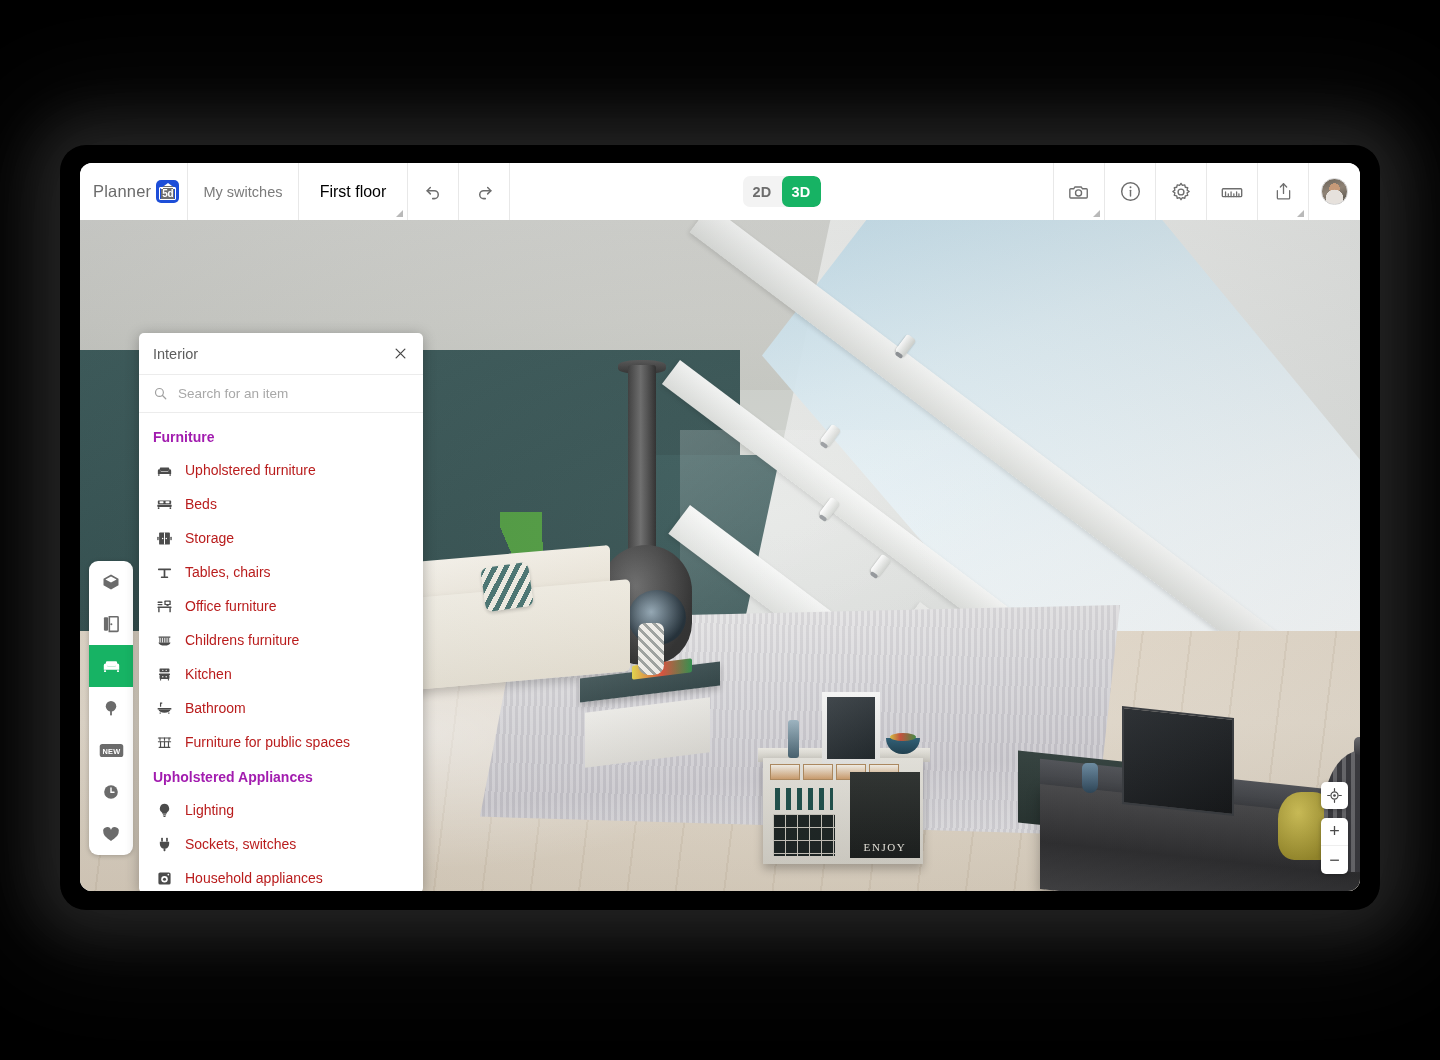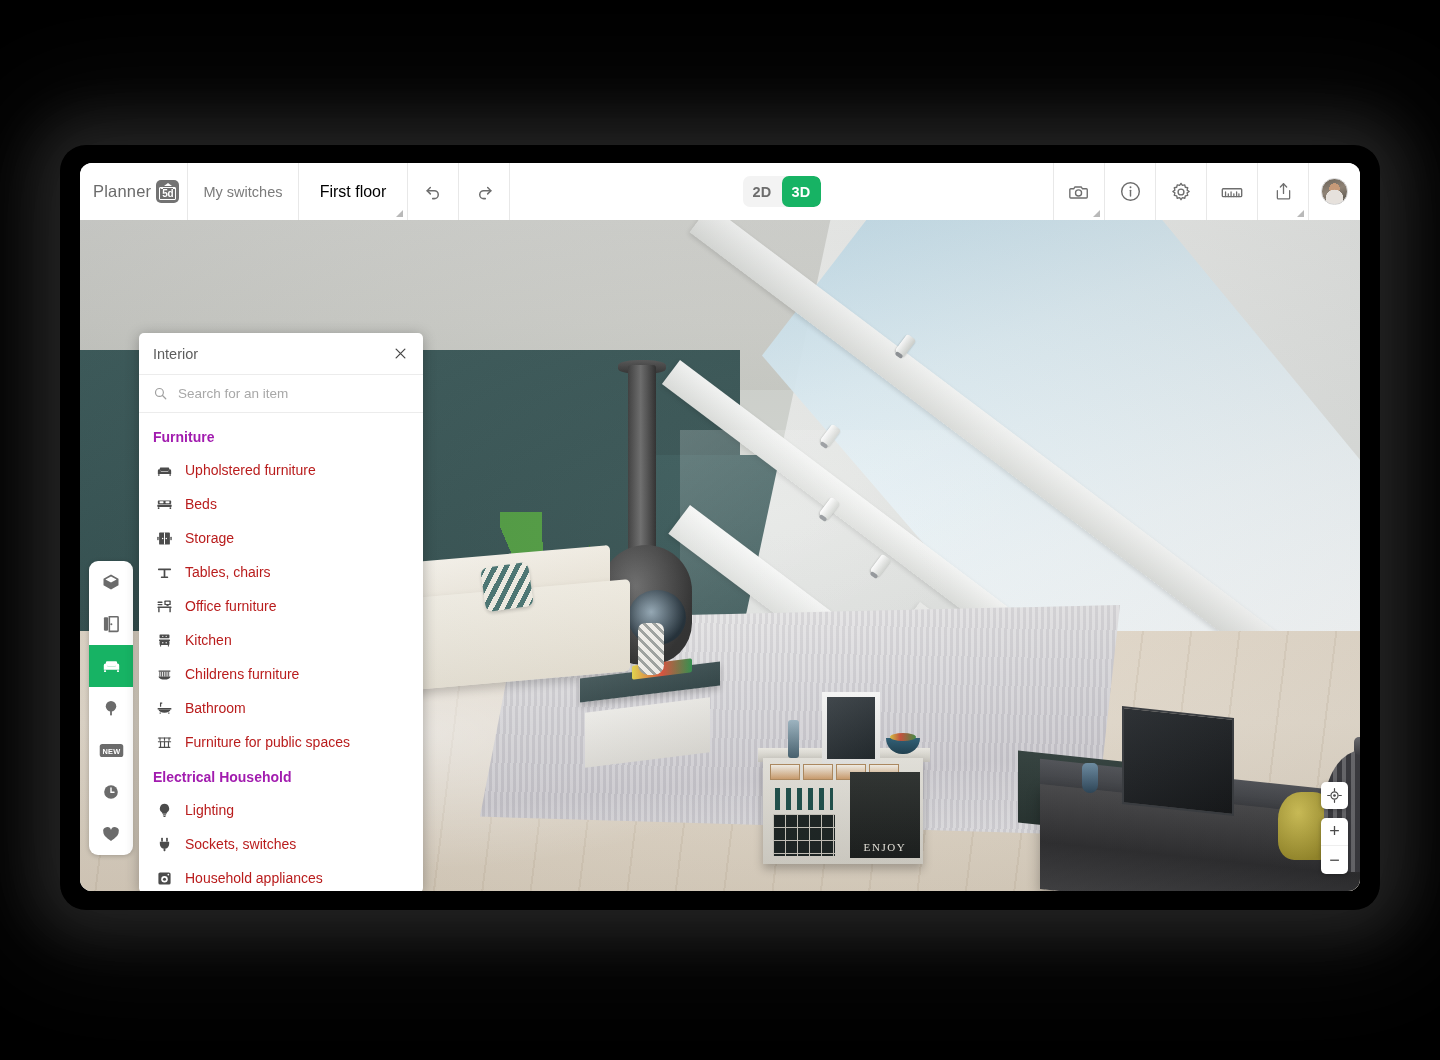--- a/index.html
+++ b/index.html
@@ -53,21 +53,21 @@
     position: absolute; right: 4px; bottom: 3px;
     width: 0; height: 0;
     border-left: 7px solid transparent;
     border-bottom: 7px solid #b9b9b9;
   }
 
   .logo-cell { width: 108px; padding-left: 13px; justify-content: flex-start; }
   .logo-text { font-size: 16.5px; color: #6b6b6b; letter-spacing: .2px; }
   .logo-badge {
     width: 23px; height: 23px; margin-left: 5px;
-    background: #737373; border-radius: 5px;
+    background: #1d4ed8; border-radius: 5px;
     position: relative;
     display: flex; align-items: flex-end; justify-content: center;
   }
   .logo-badge .roof {
     position: absolute; top: 2.5px; left: 50%; transform: translateX(-50%);
     width: 0; height: 0;
     border-left: 8px solid transparent;
     border-right: 8px solid transparent;
     border-bottom: 6px solid #fff;
   }
@@ -823,55 +823,55 @@
                 <rect x="3.1" y="14.1" width="2" height="6" rx=".5"></rect>
                 <rect x="18.9" y="14.1" width="2" height="6" rx=".5"></rect>
               </svg>
             </span>
             <span class="cat-label">Office furniture</span>
           </div>
 
           <div class="cat-item">
             <span class="cat-icon">
               <svg width="17" height="17" viewBox="0 0 24 24" fill="#4b4b4b">
-                <rect x="5" y="3.4" width="14" height="5.4" rx="1"></rect>
-                <circle cx="9.6" cy="6.1" r=".95" fill="#fff"></circle>
-                <circle cx="14.4" cy="6.1" r=".95" fill="#fff"></circle>
-                <rect x="4.2" y="10.6" width="15.6" height="2" rx=".6"></rect>
-                <rect x="5" y="12.6" width="14" height="5.6" rx="1"></rect>
-                <circle cx="9.6" cy="15.2" r=".95" fill="#fff"></circle>
-                <circle cx="14.4" cy="15.2" r=".95" fill="#fff"></circle>
-                <rect x="5.8" y="18.2" width="1.4" height="2.3"></rect>
-                <rect x="16.8" y="18.2" width="1.4" height="2.3"></rect>
-              </svg>
-            </span>
-            <span class="cat-label">Kitchen</span>
-          </div>
-
-          <div class="cat-item">
-            <span class="cat-icon">
-              <svg width="17" height="17" viewBox="0 0 24 24" fill="#4b4b4b">
                 <rect x="3.6" y="6.2" width="16.8" height="1.9" rx=".6"></rect>
                 <g>
                   <rect x="4.8" y="8" width="1.3" height="7"></rect>
                     <rect x="7.3" y="8" width="1.3" height="7"></rect>
                   <rect x="9.8" y="8" width="1.3" height="7"></rect>
                     <rect x="12.3" y="8" width="1.3" height="7"></rect>
                   <rect x="14.8" y="8" width="1.3" height="7"></rect>
                     <rect x="17.3" y="8" width="1.3" height="7"></rect>
                 </g>
                 <path d="M3.6 14.8 h16.8 a8.4 4.4 0 0 1-16.8 0 z"></path>
               </svg>
             </span>
             <span class="cat-label">Childrens furniture</span>
           </div>
 
           <div class="cat-item">
             <span class="cat-icon">
               <svg width="17" height="17" viewBox="0 0 24 24" fill="#4b4b4b">
+                <rect x="5" y="3.4" width="14" height="5.4" rx="1"></rect>
+                <circle cx="9.6" cy="6.1" r=".95" fill="#fff"></circle>
+                <circle cx="14.4" cy="6.1" r=".95" fill="#fff"></circle>
+                <rect x="4.2" y="10.6" width="15.6" height="2" rx=".6"></rect>
+                <rect x="5" y="12.6" width="14" height="5.6" rx="1"></rect>
+                <circle cx="9.6" cy="15.2" r=".95" fill="#fff"></circle>
+                <circle cx="14.4" cy="15.2" r=".95" fill="#fff"></circle>
+                <rect x="5.8" y="18.2" width="1.4" height="2.3"></rect>
+                <rect x="16.8" y="18.2" width="1.4" height="2.3"></rect>
+              </svg>
+            </span>
+            <span class="cat-label">Kitchen</span>
+          </div>
+
+          <div class="cat-item">
+            <span class="cat-icon">
+              <svg width="17" height="17" viewBox="0 0 24 24" fill="#4b4b4b">
                 <path d="M5.6 3.4 h3.2 v1.9 H7.3 v4.2 H5.6 z"></path>
                 <rect x="2.2" y="11.4" width="19.6" height="2.1" rx=".8"></rect>
                 <path d="M3.6 13.5 h16.8 a8.4 4.6 0 0 1-16.8 0 z"></path>
                 <rect x="5.2" y="17.3" width="1.3" height="2.6" rx=".4"></rect>
                 <rect x="17.5" y="17.3" width="1.3" height="2.6" rx=".4"></rect>
               </svg>
             </span>
             <span class="cat-label">Bathroom</span>
           </div>
 
@@ -881,21 +881,21 @@
                 <path d="M3.4 5.6 h17.2"></path>
                 <path d="M5.6 5.6 v3.2 M12 5.6 v3.2 M18.4 5.6 v3.2"></path>
                 <path d="M3.4 11 h17.2"></path>
                 <path d="M6.4 11 v7.4 M12 11 v7.4 M17.6 11 v7.4"></path>
                 <path d="M4.4 18.8 h15.2"></path>
               </svg>
             </span>
             <span class="cat-label">Furniture for public spaces</span>
           </div>
 
-          <div class="sec-head">Electrical Household</div>
+          <div class="sec-head">Upholstered Appliances</div>
 
           <div class="cat-item">
             <span class="cat-icon">
               <svg width="17" height="17" viewBox="0 0 24 24" fill="#4b4b4b">
                 <path d="M12 2.6 a6.6 6.6 0 0 1 4.3 11.6 c-.9 .8-1.3 1.5-1.4 2.4 h-5.8 c-.1-.9-.5-1.6-1.4-2.4 A6.6 6.6 0 0 1 12 2.6 z"></path>
                 <rect x="9.6" y="17.4" width="4.8" height="1.5" rx=".6"></rect>
                 <rect x="10.4" y="19.6" width="3.2" height="1.5" rx=".6"></rect>
               </svg>
             </span>
             <span class="cat-label">Lighting</span>

